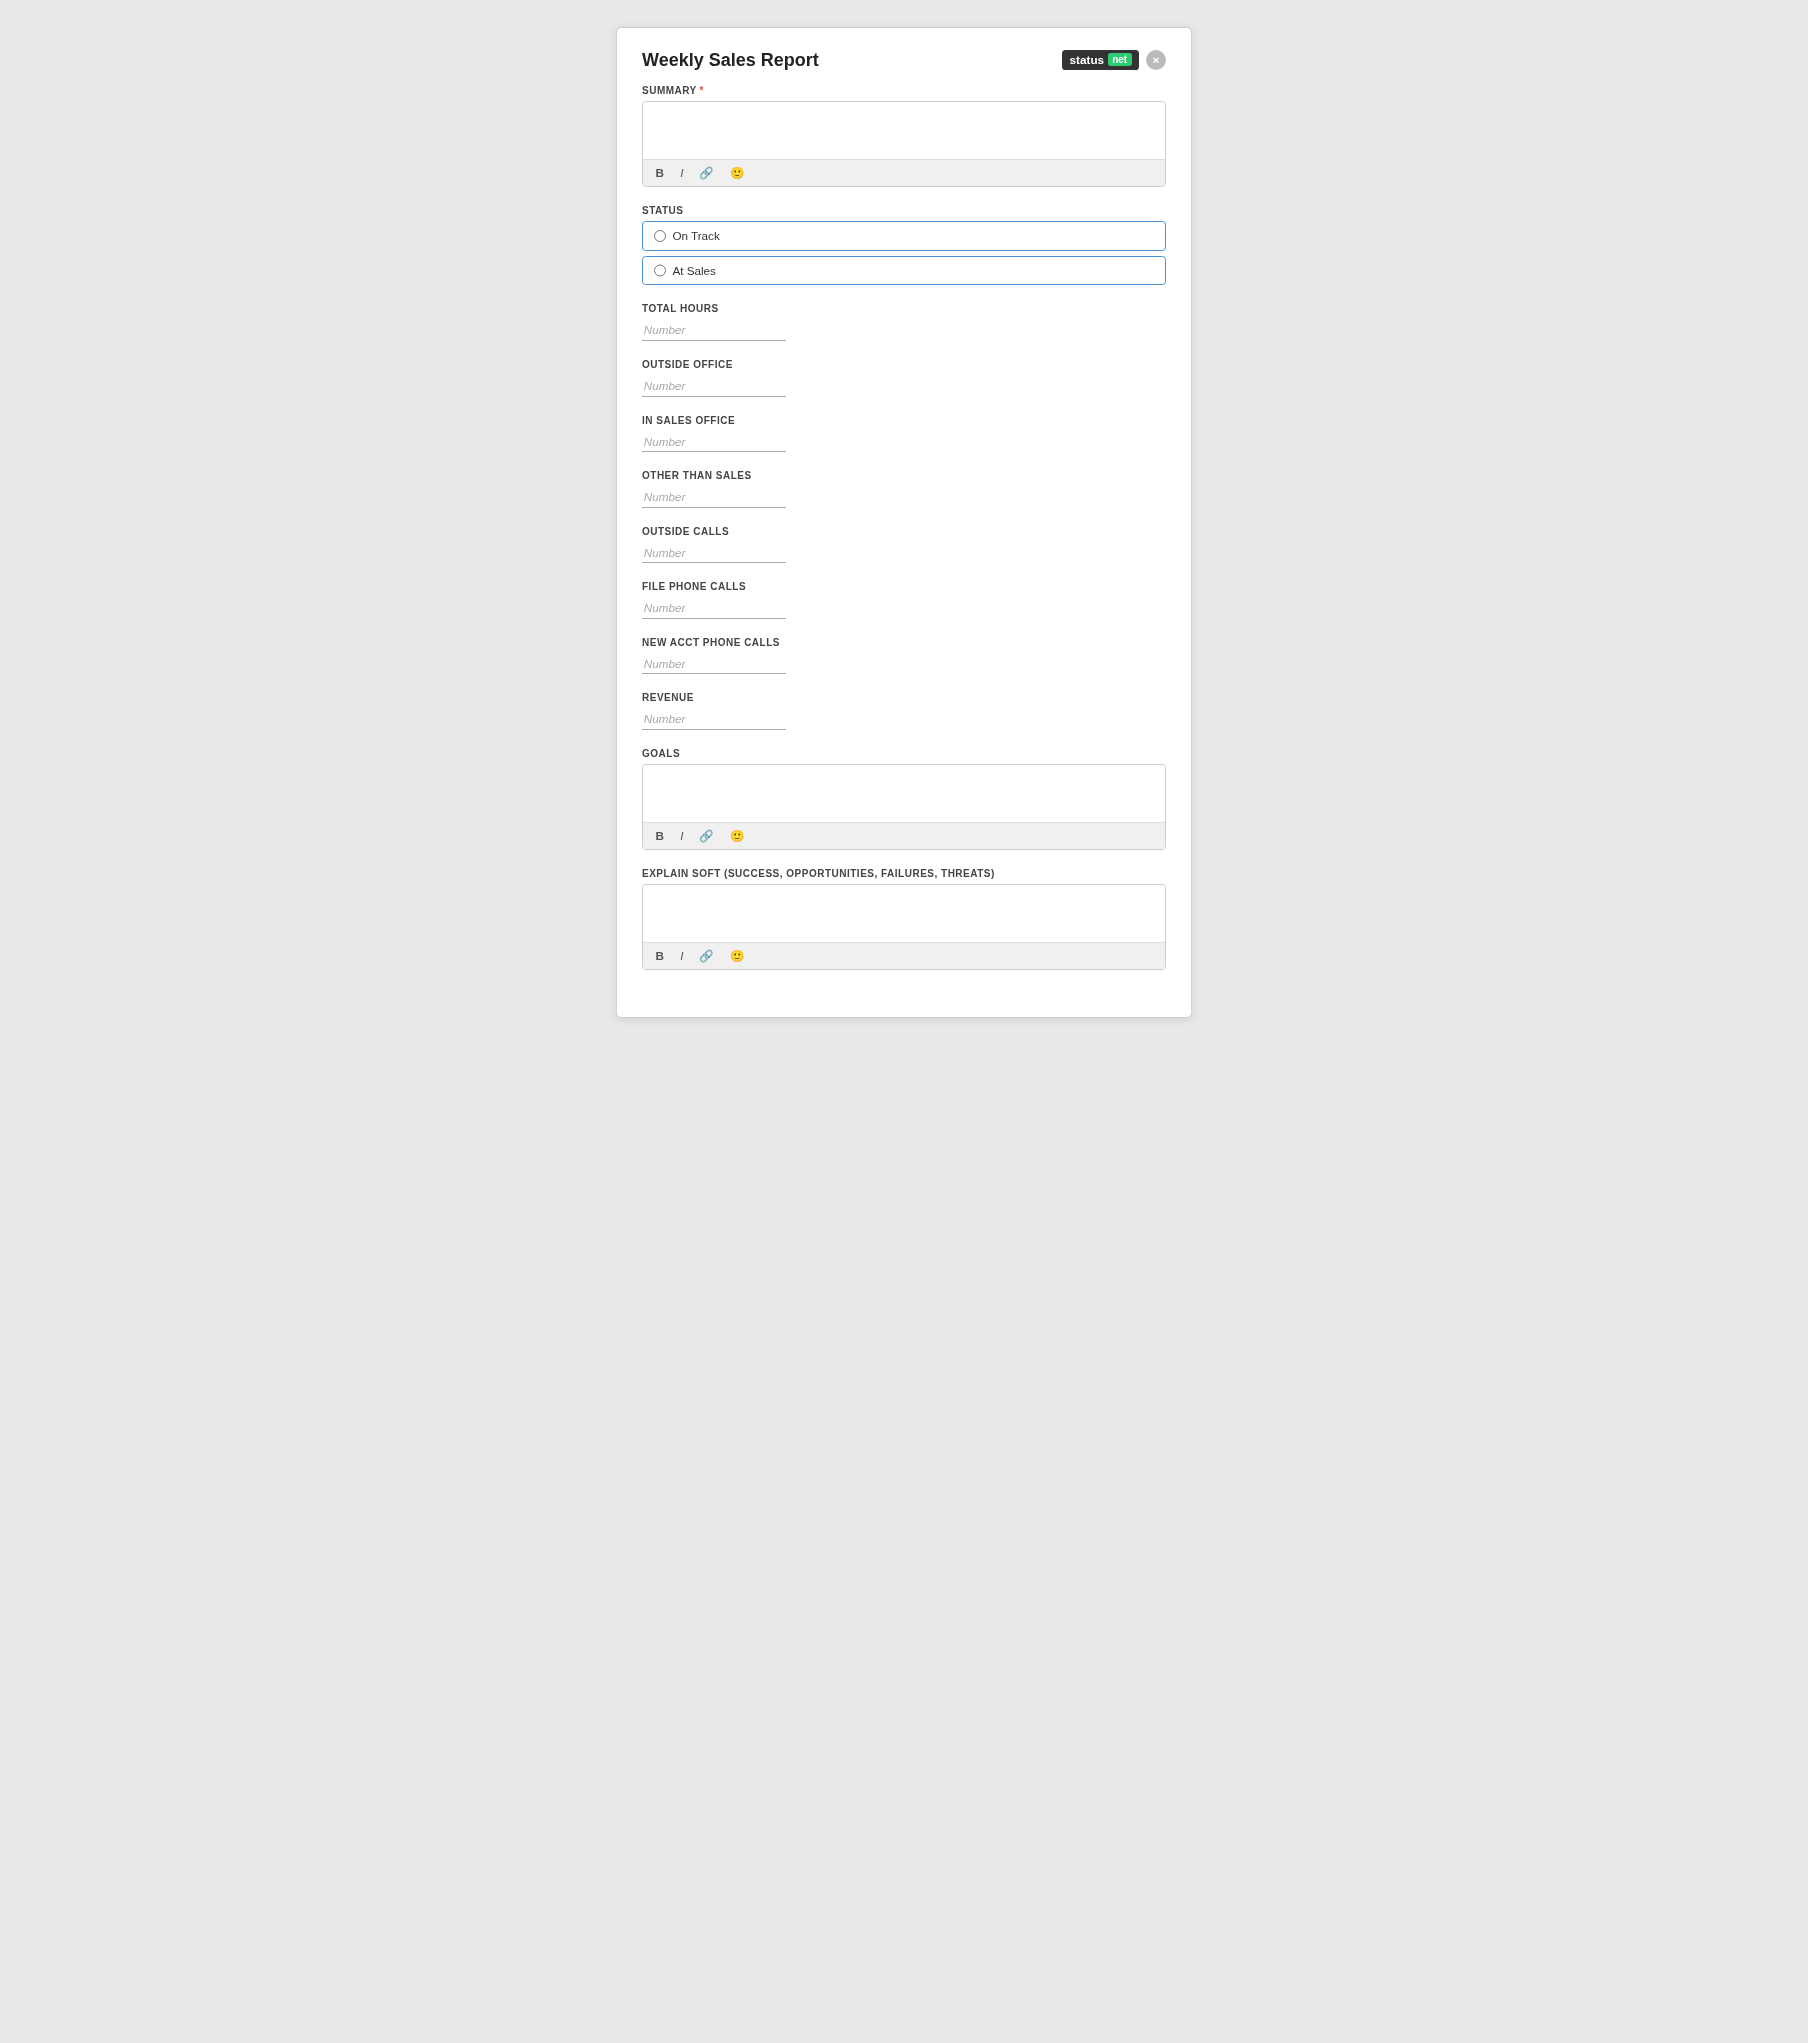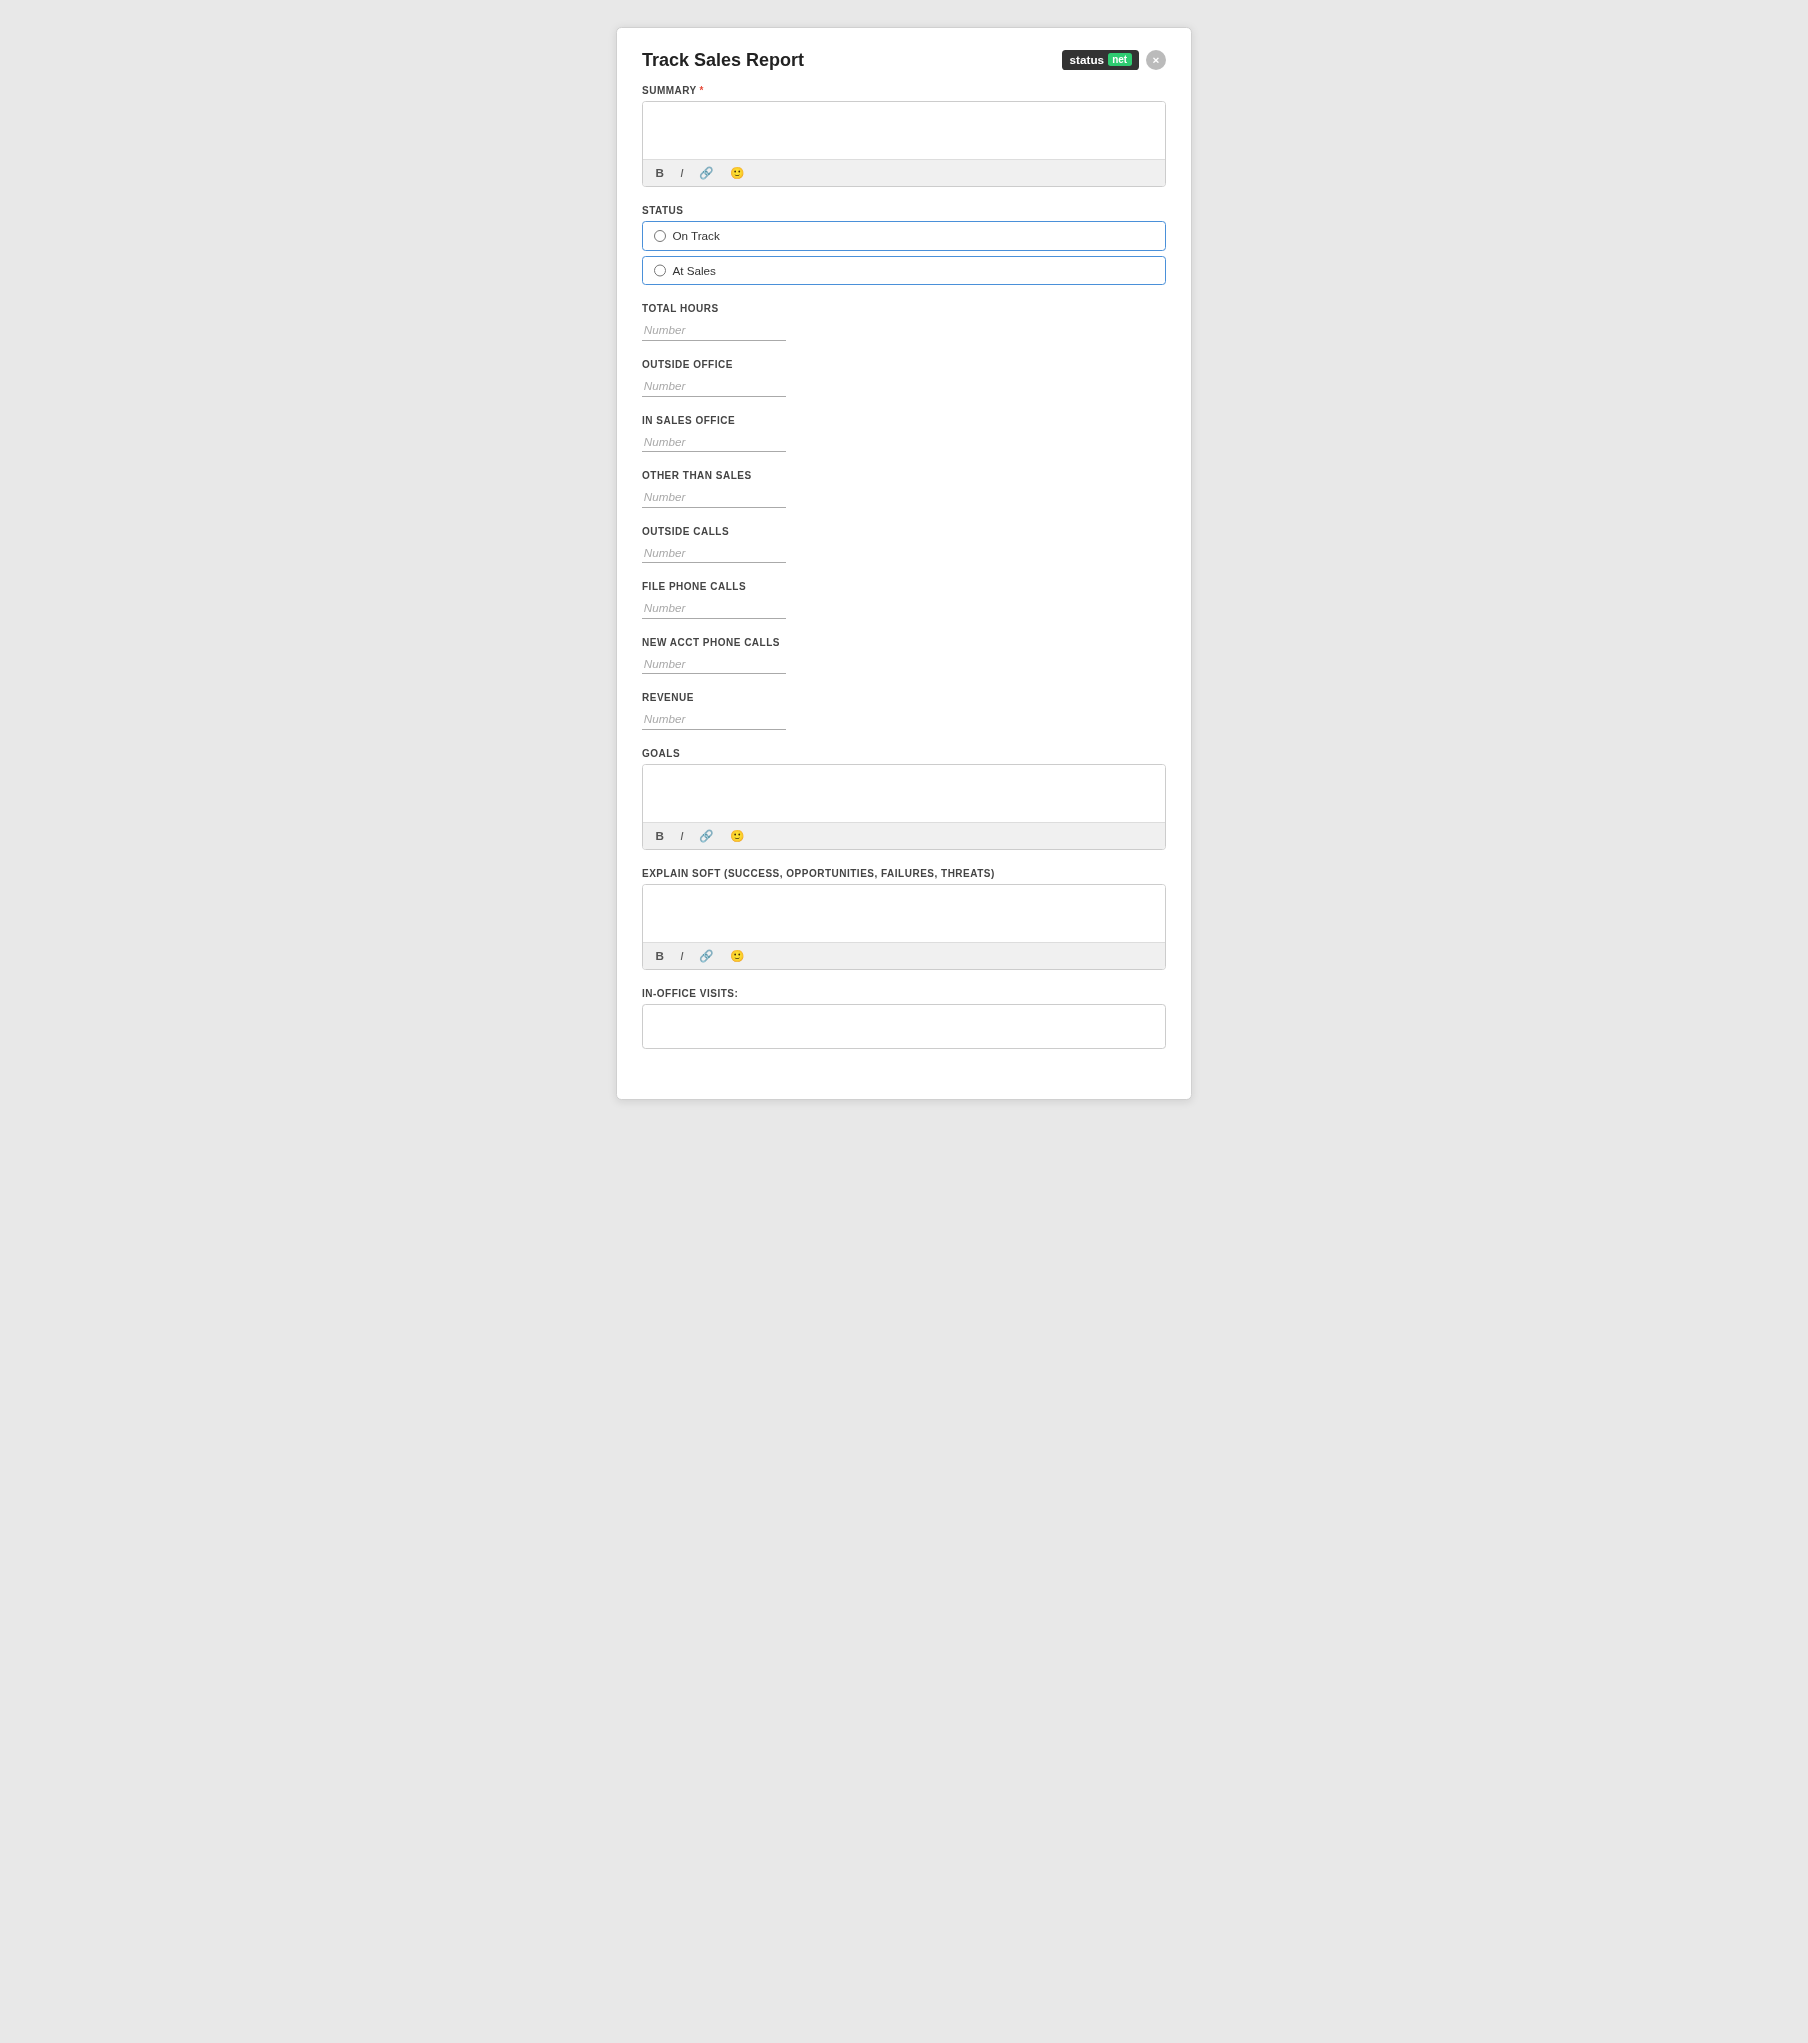--- a/index.html
+++ b/index.html
@@ -220,21 +220,21 @@
       outline: none;
       color: #333;
     }
   </style>
 </head>
 <body>
 
 <div class="modal-container">
 
   <div class="modal-header">
-    <h1 class="modal-title">Track Sales Report</h1>
+    <h1 class="modal-title">Weekly Sales Report</h1>
     <div class="header-right">
       <div class="status-badge">
         <span>status</span>
         <span class="net-badge">net</span>
       </div>
       <button class="close-btn">×</button>
     </div>
   </div>
 
   <div class="field-group">
@@ -341,18 +341,14 @@
       <textarea class="rich-text-content" rows="3" style=""></textarea>
       <div class="rich-text-toolbar">
         <button class="toolbar-btn">B</button>
         <button class="toolbar-btn italic">I</button>
         <button class="toolbar-btn link">🔗</button>
         <button class="toolbar-btn emoji">🙂</button>
       </div>
     </div>
   </div>
 
-  <div class="field-group">
-    <div class="field-label">IN-OFFICE VISITS:</div>
-    <textarea class="in-office-text-area" rows="2" style=""></textarea>
-  </div>
 </div>
 
 
 </body></html>

